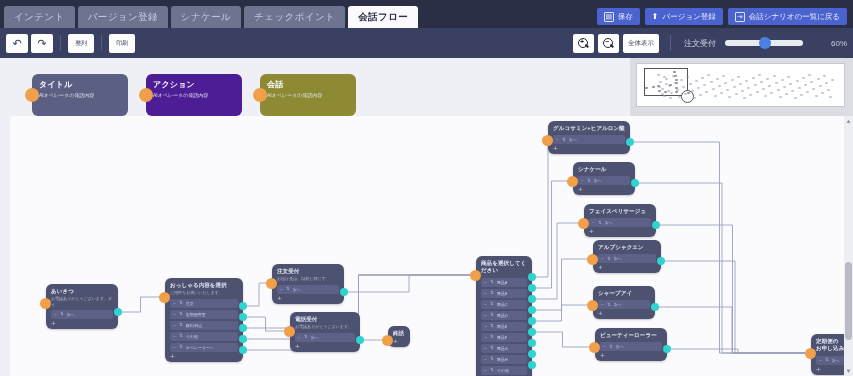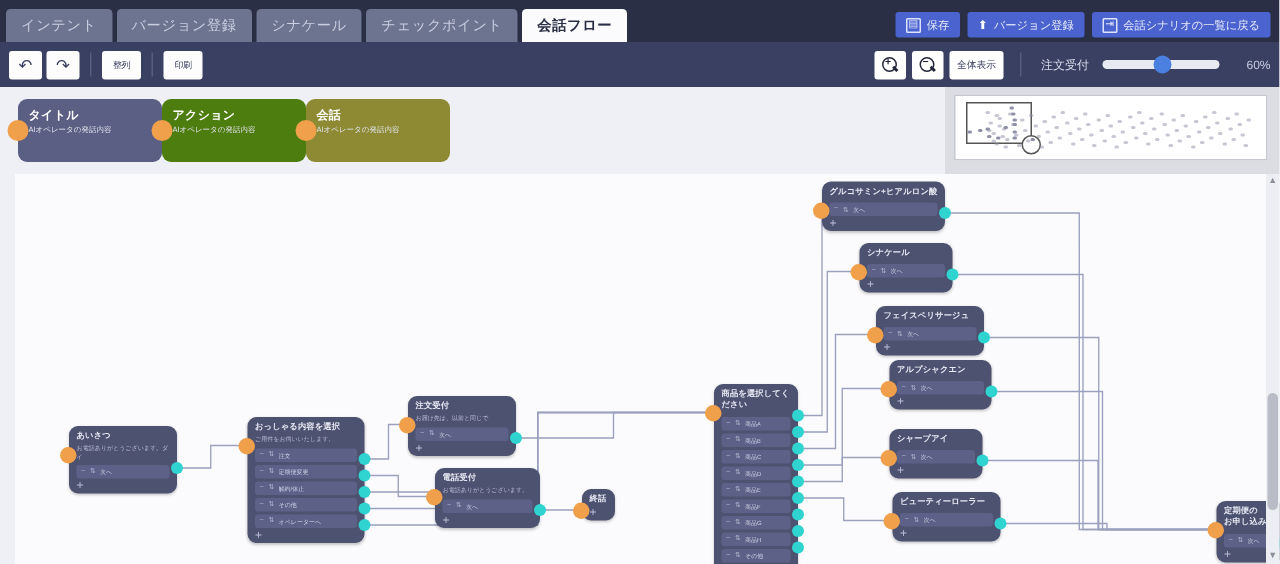--- a/index.html
+++ b/index.html
@@ -80,27 +80,27 @@
     height: 19px; padding: 0 5px; background: #fff; border-radius: 2px;
     display: flex; align-items: center; color: #3a4061;
     font-size: 6.5px; cursor: pointer; white-space: nowrap;
   }
   .zoomlabel { color: #d6daea; font-size: 8px; margin: 0 5px 0 2px; white-space: nowrap; }
   .slider { position: relative; width: 78px; height: 6px; background: #e8eaf2; border-radius: 3px; cursor: pointer; }
   .slider .knob {
     position: absolute; left: 6px; top: -3px; width: 12px; height: 12px;
     border-radius: 50%; background: #4b7fe0;
   }
-  .zoompct { color: #c8cde0; font-size: 8px; margin-left: 14px; }
+  .zoompct { color: #c8cde0; font-size: 8px; margin-left: 24px; }
 
   
   .palette {
     position: absolute; left: 0; top: 58px; width: 630px; height: 58px;
-    background: #eef0f5; display: flex; align-items: center; 
-    padding-left: 12px;
+    background: #eef0f5; display: flex; align-items: flex-end; gap: 18px;
+    padding-left: 32px;
   }
   .pcard {
     position: relative; width: 96px; height: 42px; border-radius: 6px;
     padding: 5px 7px; color: #fff;
   }
   .pcard .pt { font-size: 8px; font-weight: bold; letter-spacing: .2px; }
   .pcard .ps { font-size: 5px; color: #e3e5ef; margin-top: 2px; line-height: 1.3; }
   .pdot {
     position: absolute; left: -7px; top: 14px; width: 14px; height: 14px;
     border-radius: 50%; background: #f0a04b;
@@ -226,21 +226,21 @@
       <div class="zoompct">60%</div>
     </div>
   </div>
 
   <div class="palette">
     <div class="pcard" style="background:#5b5f83">
       <div class="pdot"></div>
       <div class="pt">タイトル</div>
       <div class="ps">AIオペレータの発話内容</div>
     </div>
-    <div class="pcard" style="background:#4d7c0f">
+    <div class="pcard" style="background:#4c1d95">
       <div class="pdot"></div>
       <div class="pt">アクション</div>
       <div class="ps">AIオペレータの発話内容</div>
     </div>
     <div class="pcard" style="background:#8d8a33">
       <div class="pdot"></div>
       <div class="pt">会話</div>
       <div class="ps">AIオペレータの発話内容</div>
     </div>
   </div>

